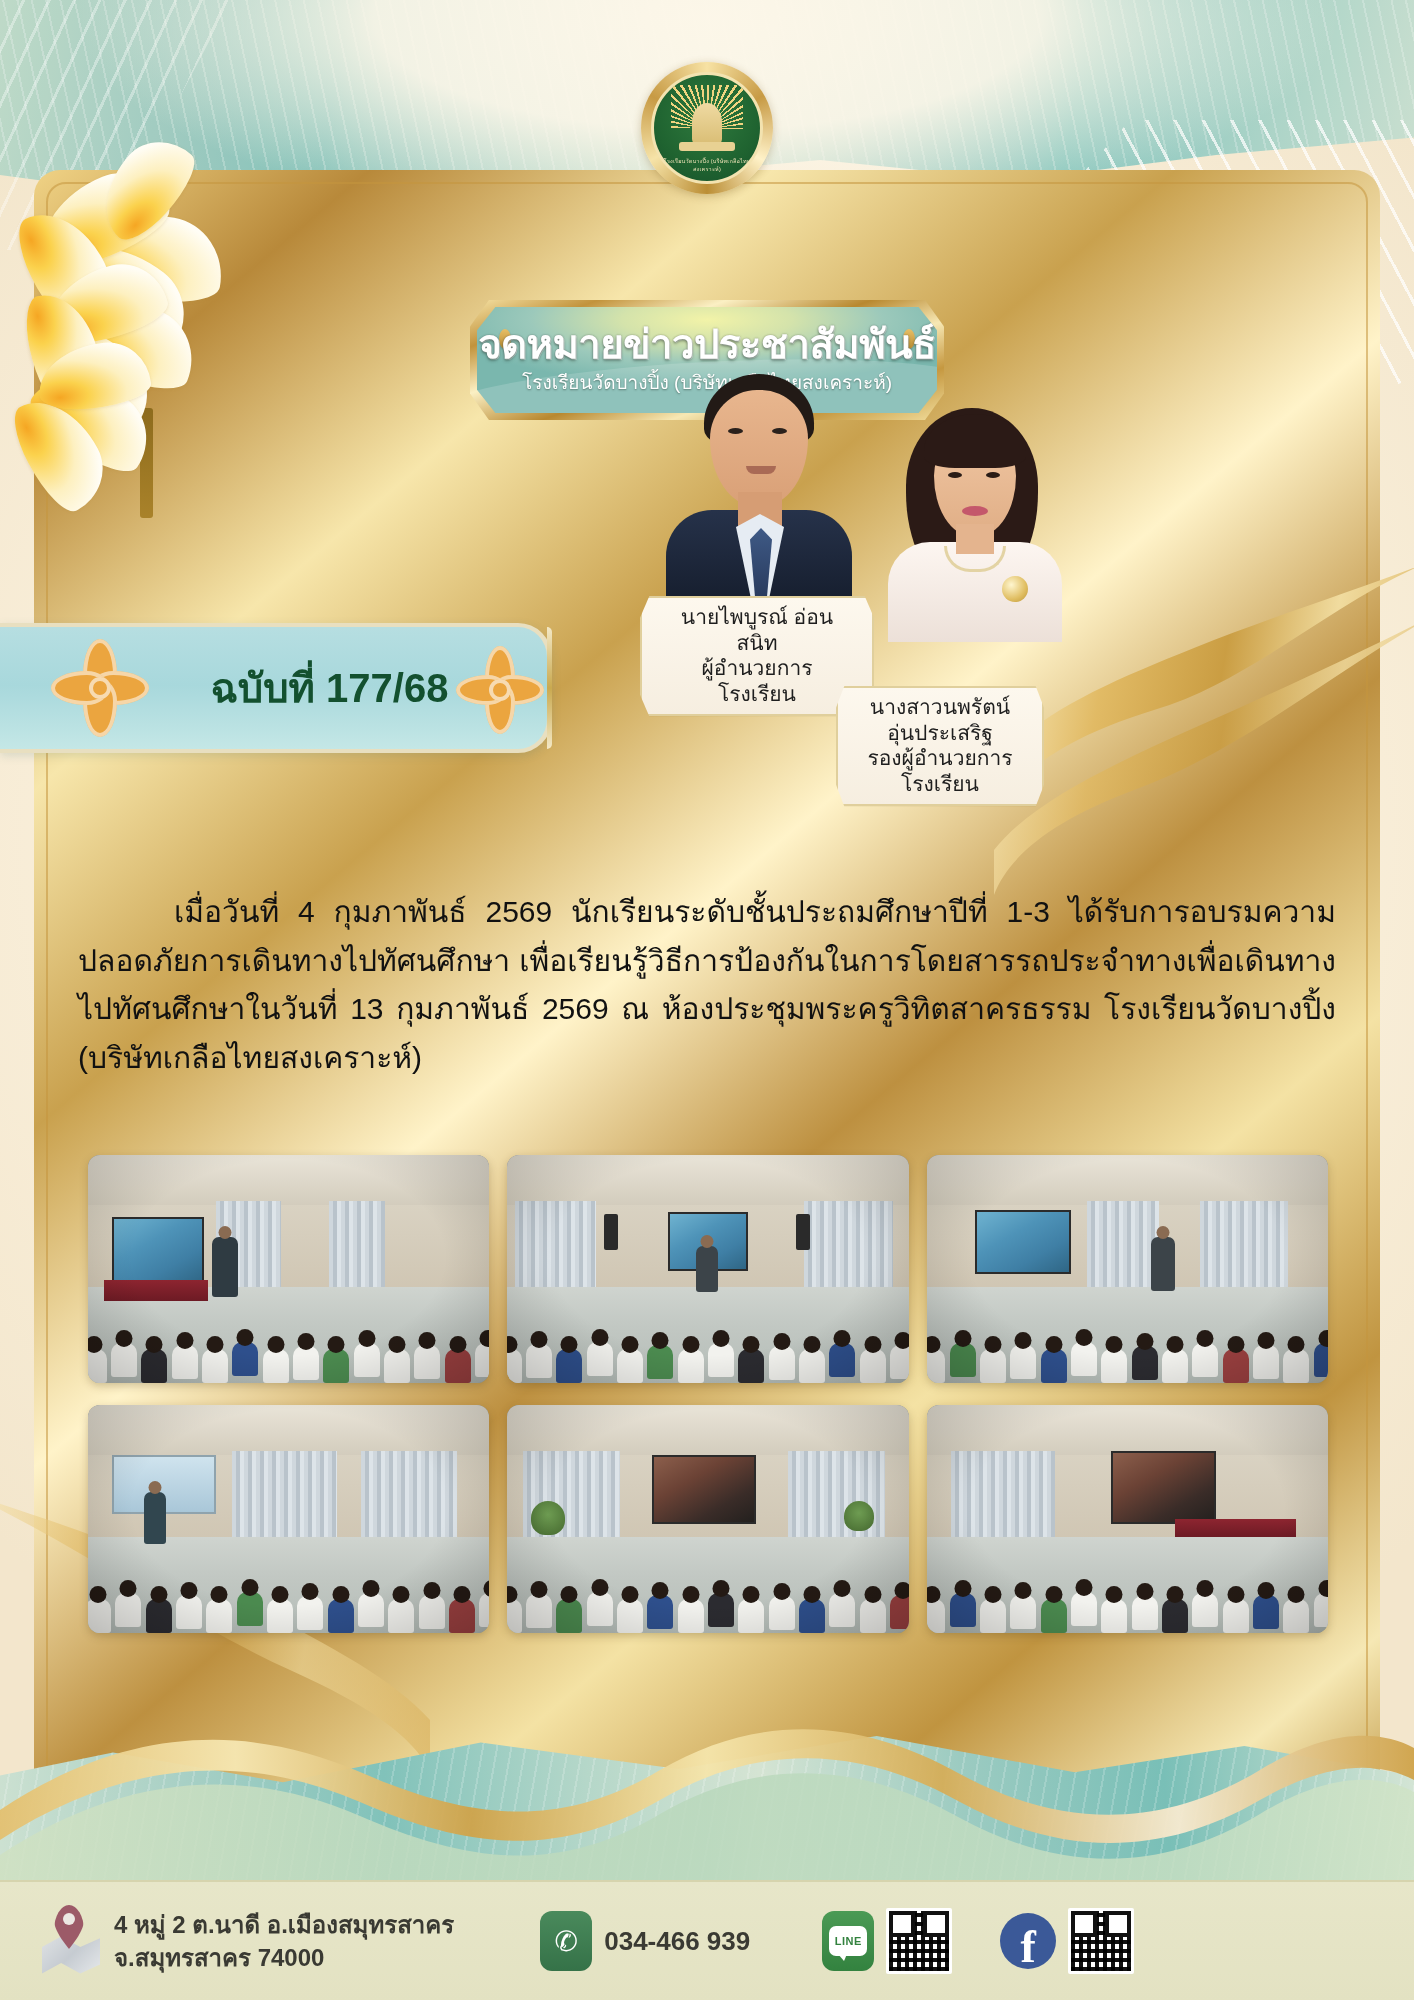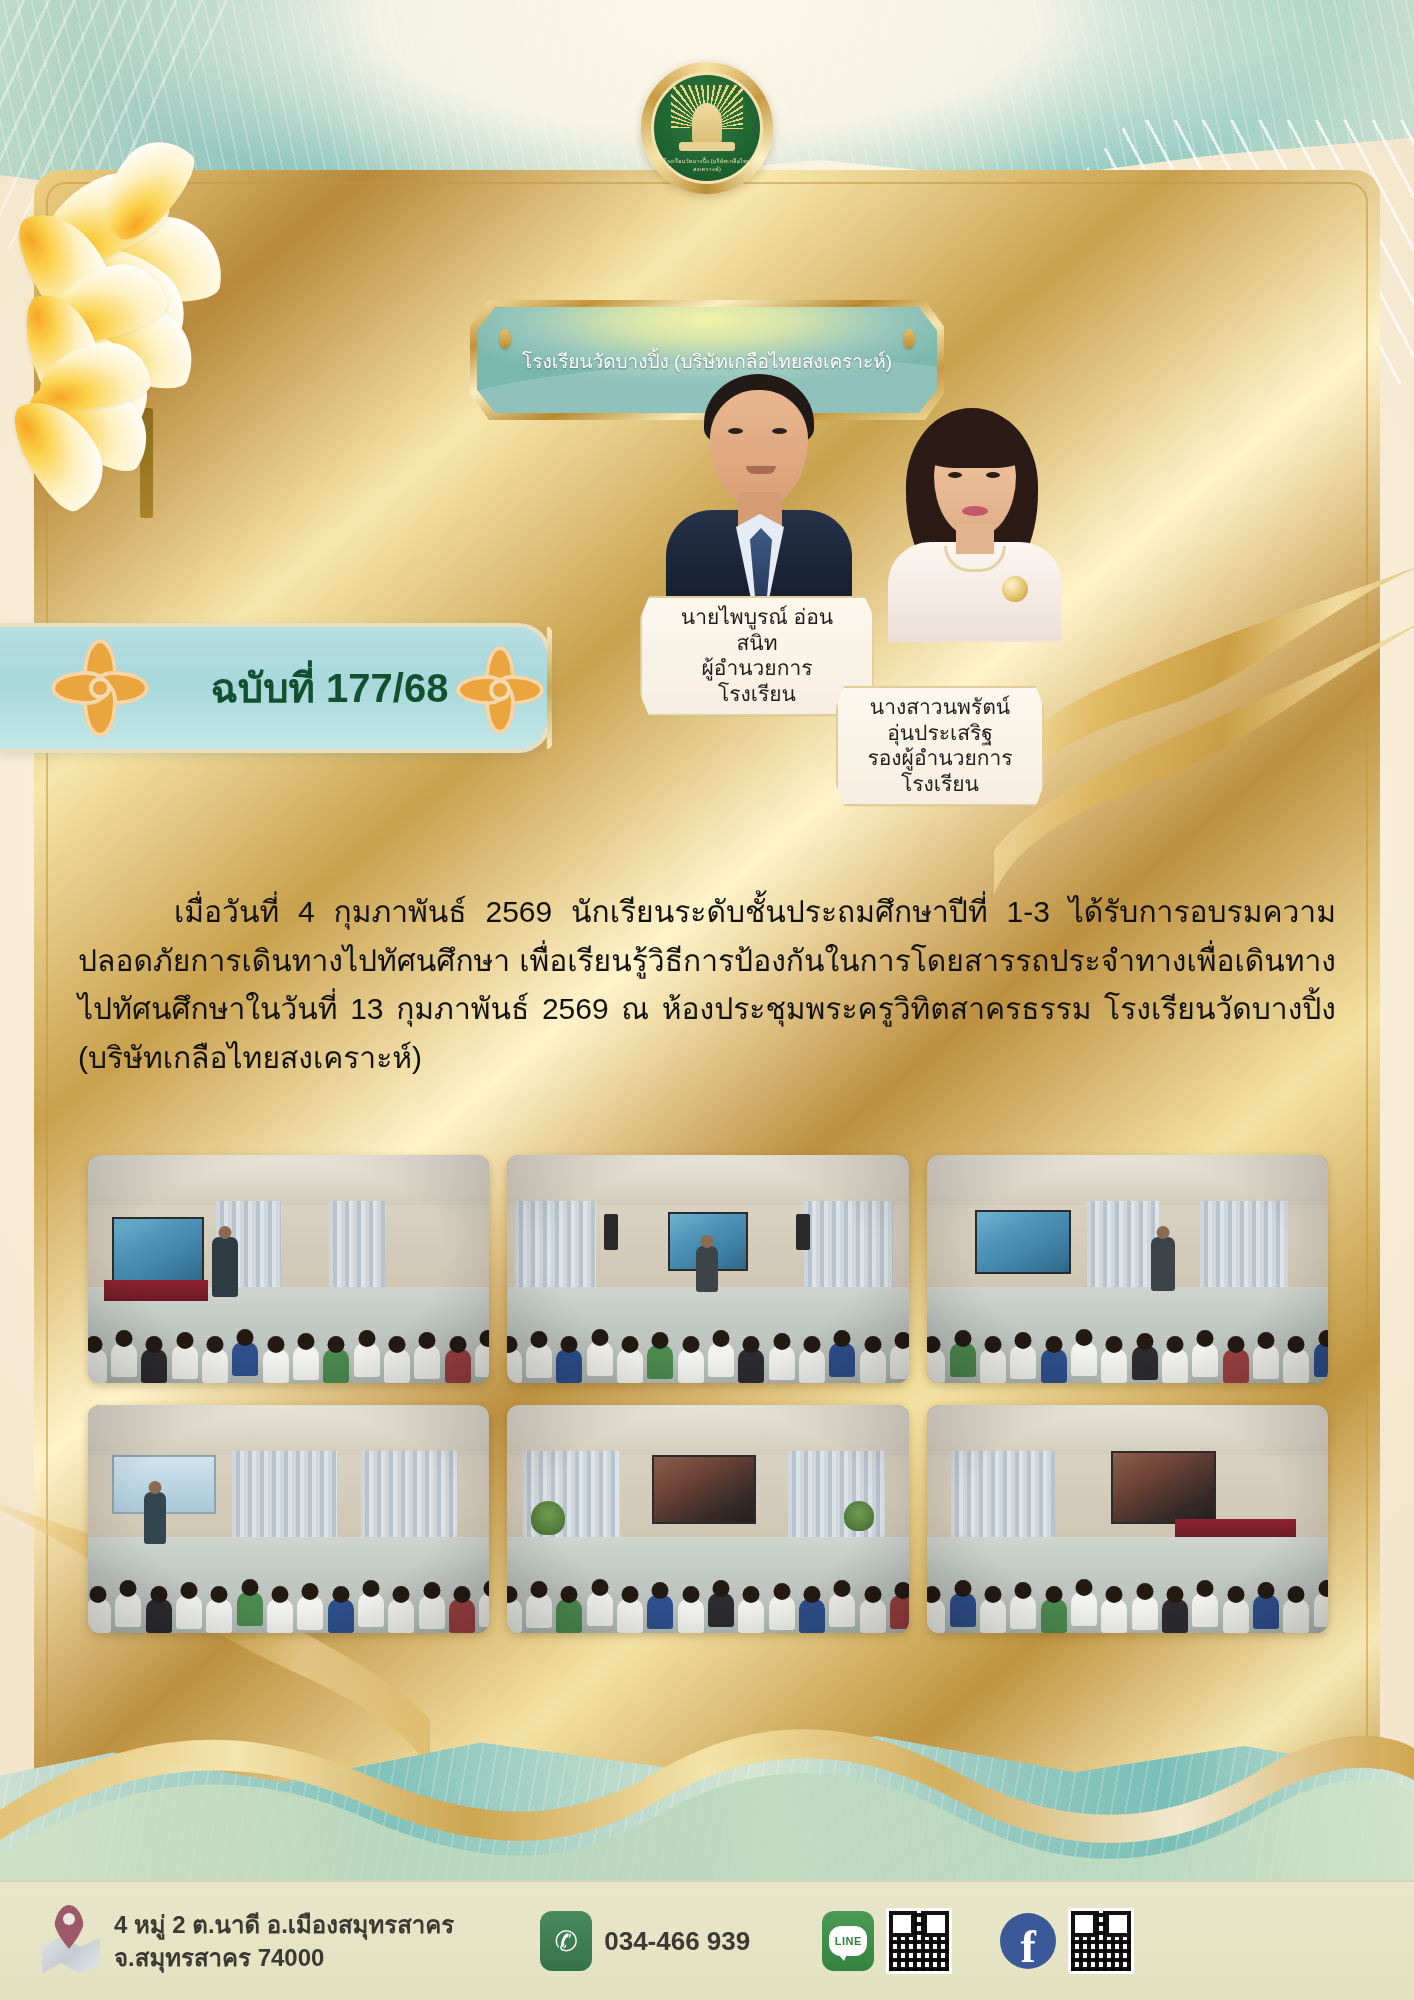--- a/index.html
+++ b/index.html
@@ -213,21 +213,21 @@
   }
   .phone-num { font-size: 26px; font-weight: bold; color: #3a3a33; }
 
   .line-icon {
     width: 52px; height: 60px; border-radius: 12px;
     background: linear-gradient(180deg, #4b9a55, #33823f);
     display: flex; align-items: center; justify-content: center;
     flex: 0 0 auto;
   }
   .line-bubble {
-    width: 38px; height: 30px; background: #fff; border-radius: 12px;
+    width: 38px; height: 30px; background: #fff; border-radius: 7px;
     display: flex; align-items: center; justify-content: center;
     font-size: 11px; font-weight: bold; color: #33823f; letter-spacing: .5px;
     position: relative;
   }
   .line-bubble::after {
     content: ""; position: absolute; bottom: -5px; left: 9px;
     border-left: 6px solid transparent; border-right: 3px solid transparent;
     border-top: 7px solid #fff;
   }
 
@@ -743,20 +743,21 @@
       <div class="emblem-buddha"></div>
       <div class="emblem-base"></div>
       <div class="emblem-ribbon">โรงเรียนวัดบางปิ้ง (บริษัทเกลือไทยสงเคราะห์)</div>
     </div>
   </div>
 
   <div class="title-plate">
     <div class="title-plate-in">
       <div class="plate-stud l"></div>
       <div class="plate-stud r"></div>
+      <div class="title-main">จดหมายข่าวประชาสัมพันธ์</div>
       <div class="title-sub">โรงเรียนวัดบางปิ้ง (บริษัทเกลือไทยสงเคราะห์)</div>
     </div>
   </div>
 
   <div class="issue-badge">
     <div class="flower-orn">
       <span></span>
         <span></span>
         <span></span>
         <span></span>

